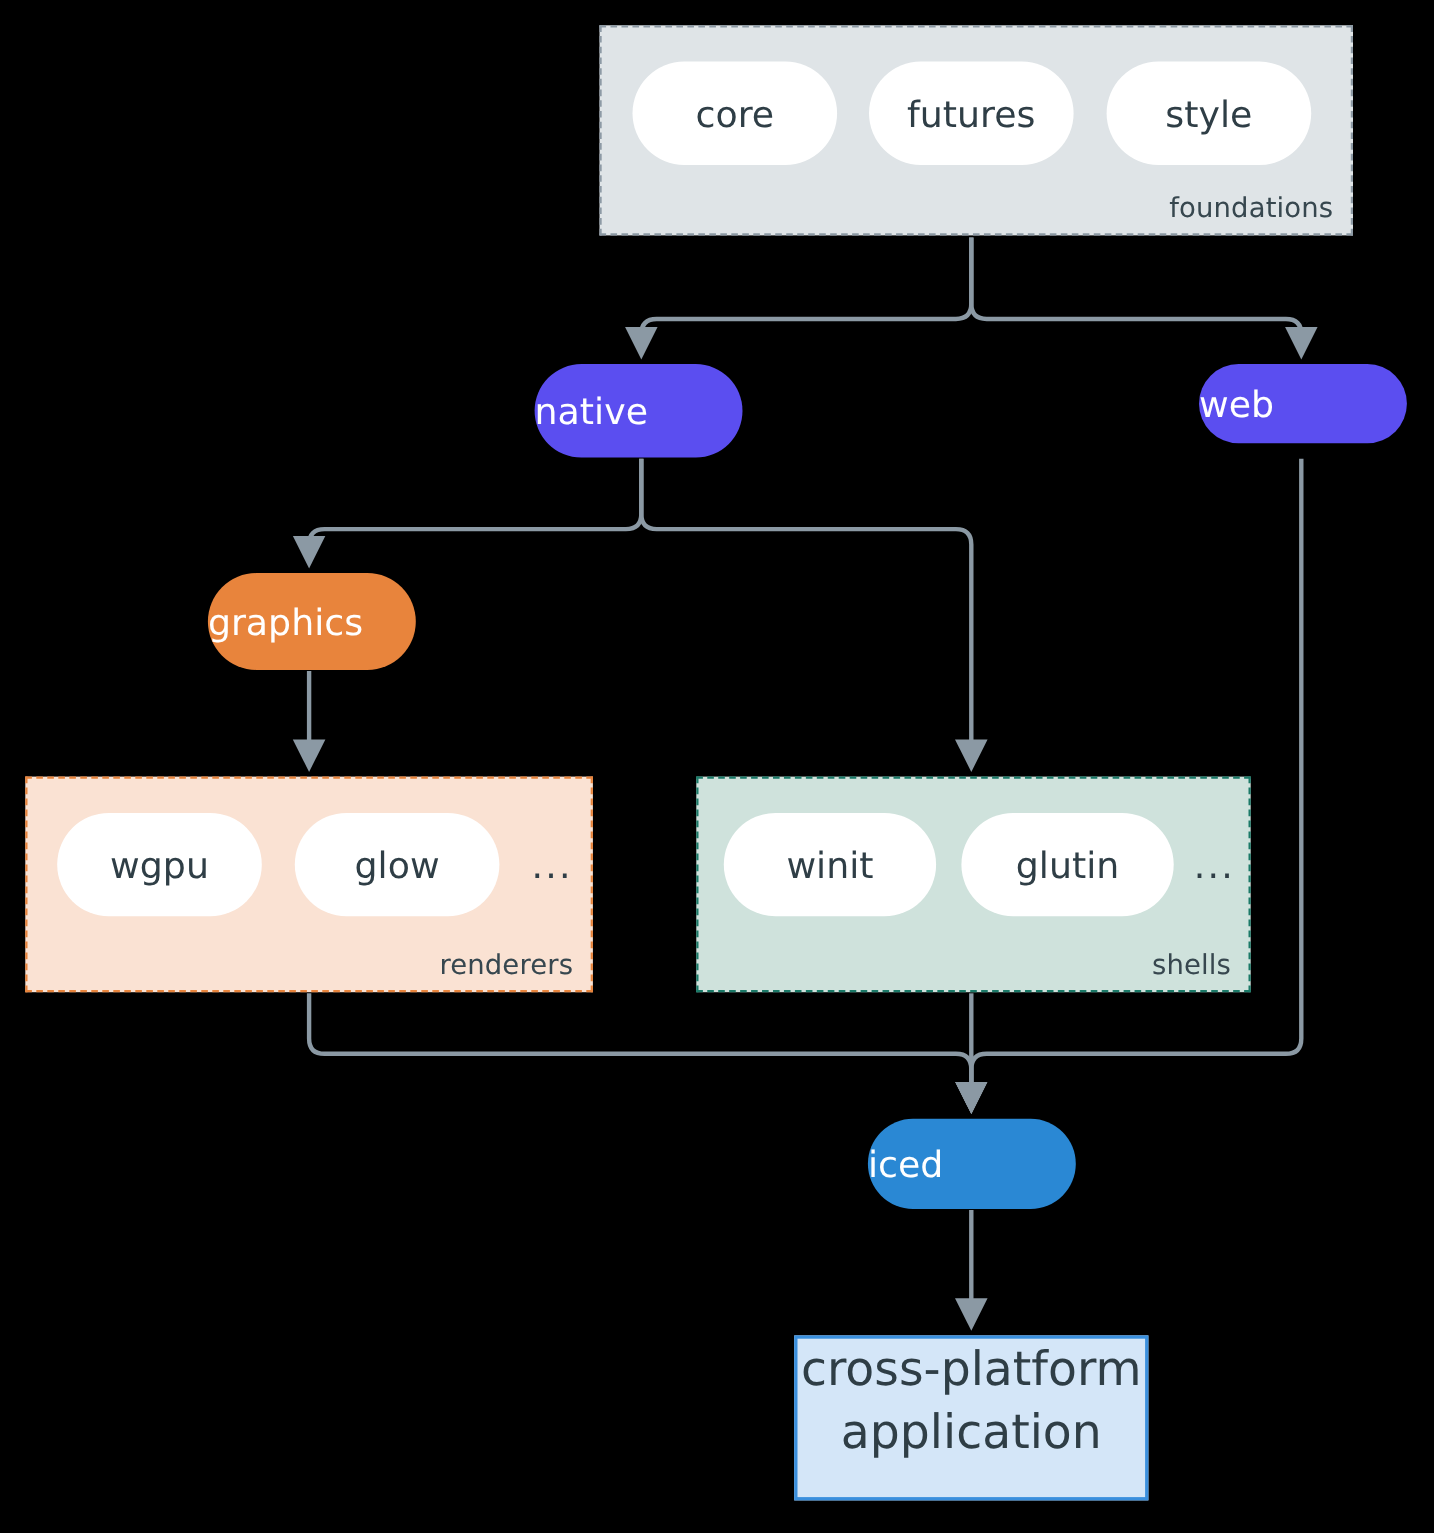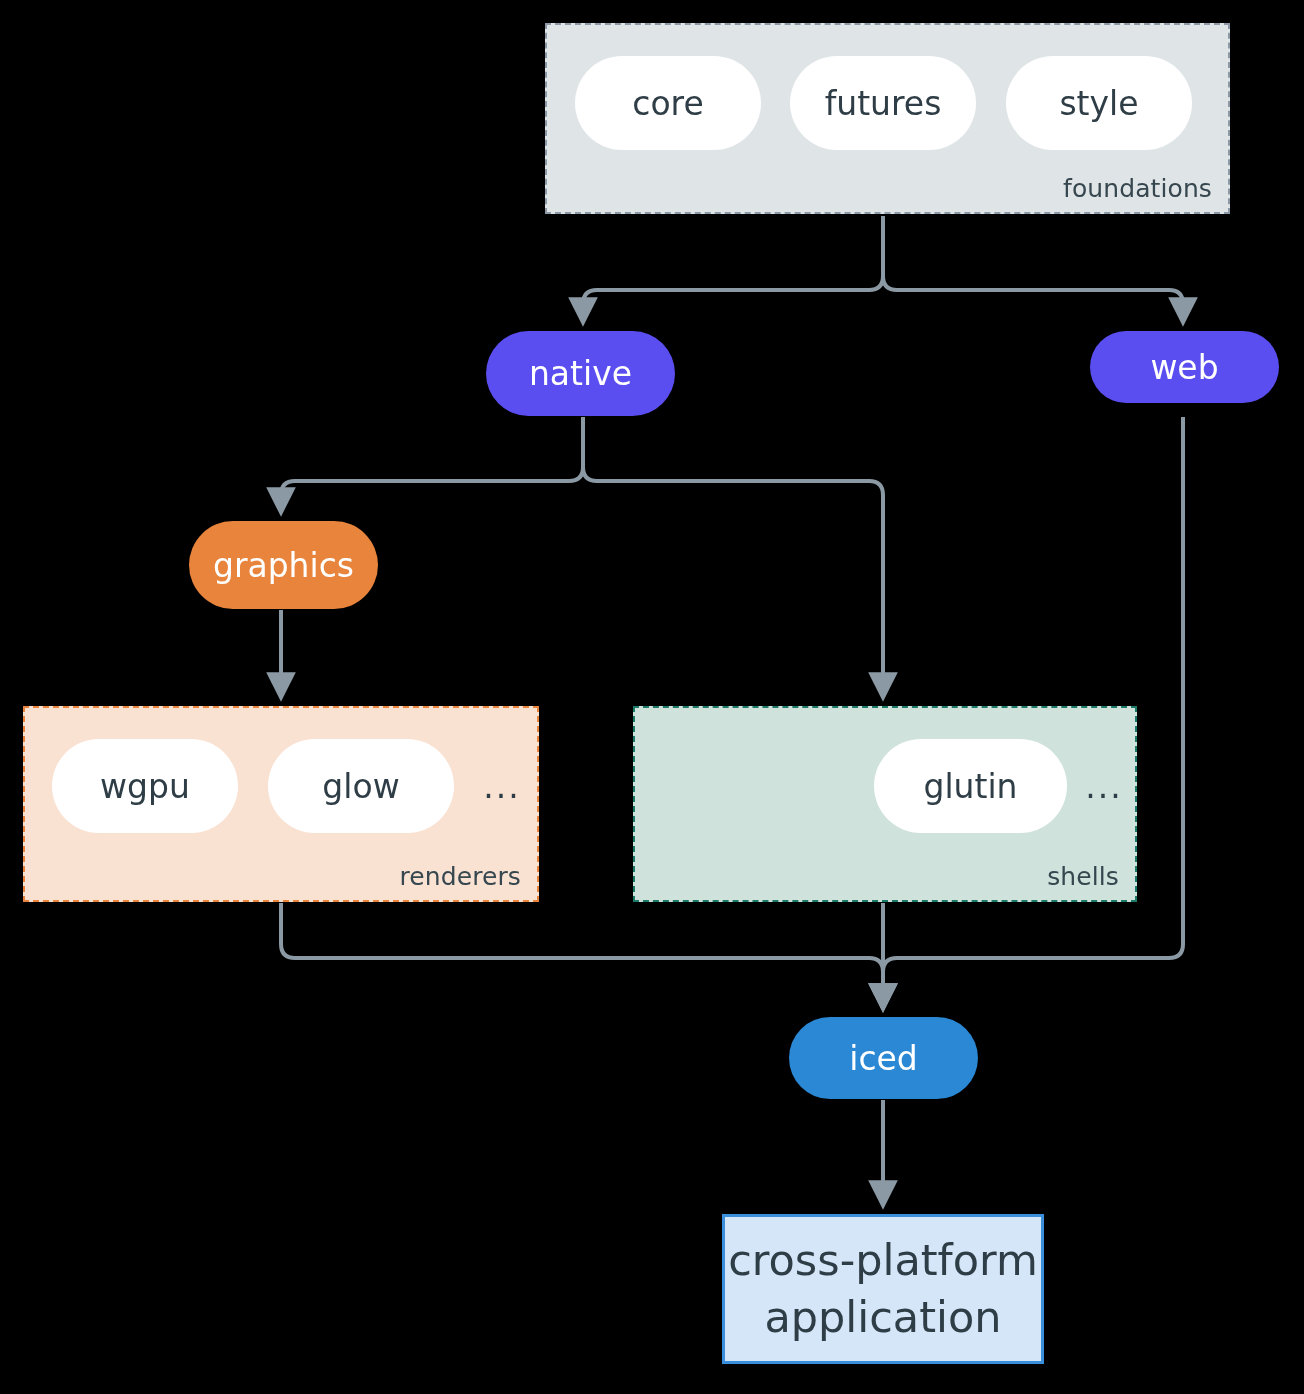--- a/index.html
+++ b/index.html
@@ -23,21 +23,21 @@
     top: 0;
     width: 1304px;
     height: 1394px;
     pointer-events: none;
   }
   .node {
     position: absolute;
     box-sizing: border-box;
     display: flex;
     align-items: center;
-    justify-content: center;
+    justify-content: flex-start;
     text-align: center;
   }
   
   .group {
     position: absolute;
     box-sizing: border-box;
   }
   .group-label {
     position: absolute;
     right: 16px;
@@ -206,20 +206,23 @@
       <span>wgpu</span>
     </div>
     <div class="leaf" style="left:243px; width:186px;">
       <span>glow</span>
     </div>
     <div class="ellipsis" style="left:450px; width:54px;">...</div>
     <div class="group-label">renderers</div>
   </div>
 
   <div class="group group-shells">
+    <div class="leaf" style="left:23px; width:193px;">
+      <span>winit</span>
+    </div>
     <div class="leaf" style="left:239px; width:193px;">
       <span>glutin</span>
     </div>
     <div class="ellipsis" style="left:442px; width:54px;">...</div>
     <div class="group-label">shells</div>
   </div>
 
   <div class="node pill pill-iced">
     <span>iced</span>
   </div>

